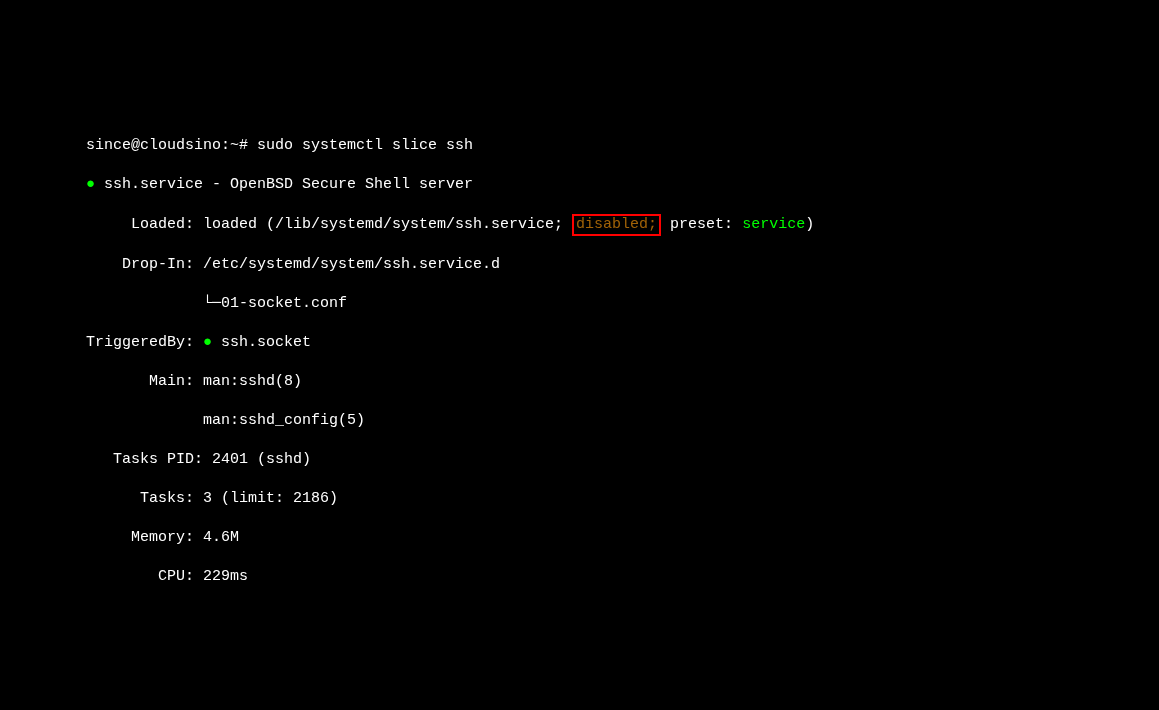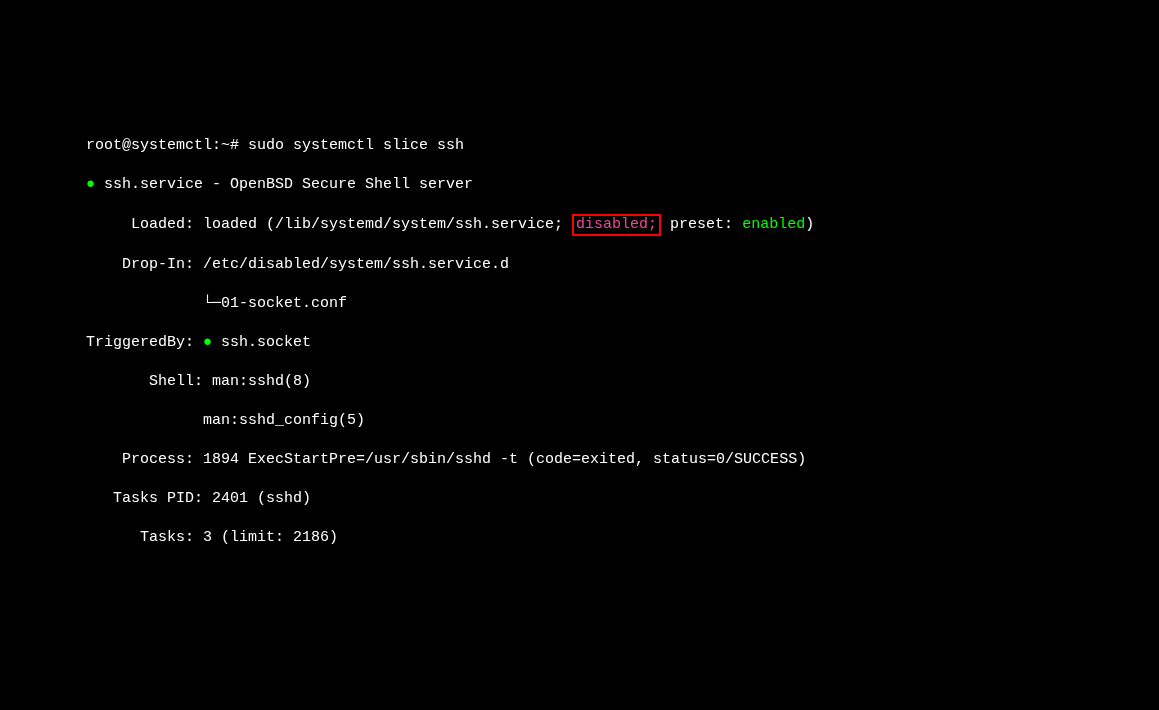--- a/index.html
+++ b/index.html
@@ -9,46 +9,47 @@
     font-size: 15px;
     line-height: 19.5px;
     color: #ffffff;
     white-space: pre;
     padding: 38px 0 0 86px;
     overflow: hidden;
     width: 1159px;
     height: 710px;
   }
   .green { color: #00ff00; }
-  .yellow { color: #ec4899; }
+  .yellow { color: #a16207; }
   .hl-box {
     border: 2px solid #ff0000;
     padding: 0 2px;
     display: inline-block;
     line-height: 18px;
   }
   .line { display: block; }
 </style>
 </head>
 <body>
 
 
 
 <div>
-<span class="line"><span>root@systemctl:~# </span><span>sudo systemctl slice ssh</span></span>
+<span class="line"><span>since@cloudsino:~# </span><span>sudo systemctl slice ssh</span></span>
 <span class="line"><span class="green">●</span><span> ssh.service - OpenBSD Secure Shell server</span></span>
-<span class="line"><span>     Loaded: </span><span>loaded (/lib/systemd/system/ssh.service; </span><span class="hl-box"><span class="yellow">disabled;</span></span><span> preset: </span><span class="green">enabled</span><span>)</span></span>
-<span class="line"><span>    Drop-In: </span><span>/etc/disabled/system/ssh.service.d</span></span>
+<span class="line"><span>     Loaded: </span><span>loaded (/lib/systemd/system/ssh.service; </span><span class="hl-box"><span class="yellow">disabled;</span></span><span> preset: </span><span class="green">service</span><span>)</span></span>
+<span class="line"><span>    Drop-In: </span><span>/etc/systemd/system/ssh.service.d</span></span>
 <span class="line">             └─01-socket.conf</span>
 <span class="line"><span>TriggeredBy: </span><span class="green">●</span><span> ssh.socket</span></span>
-<span class="line"><span>       Shell: </span><span>man:sshd(8)</span></span>
+<span class="line"><span>       Main: </span><span>man:sshd(8)</span></span>
 <span class="line">             man:sshd_config(5)</span>
-<span class="line"><span>    Process: </span><span>1894 ExecStartPre=/usr/sbin/sshd -t (code=exited, status=0/SUCCESS)</span></span>
 <span class="line"><span>   Tasks PID: </span><span>2401 (sshd)</span></span>
 <span class="line"><span>      Tasks: </span><span>3 (limit: 2186)</span></span>
+<span class="line"><span>     Memory: </span><span>4.6M</span></span>
+<span class="line"><span>        CPU: </span><span>229ms</span></span>
 
 
 
 
 
 
 
 
 
 

